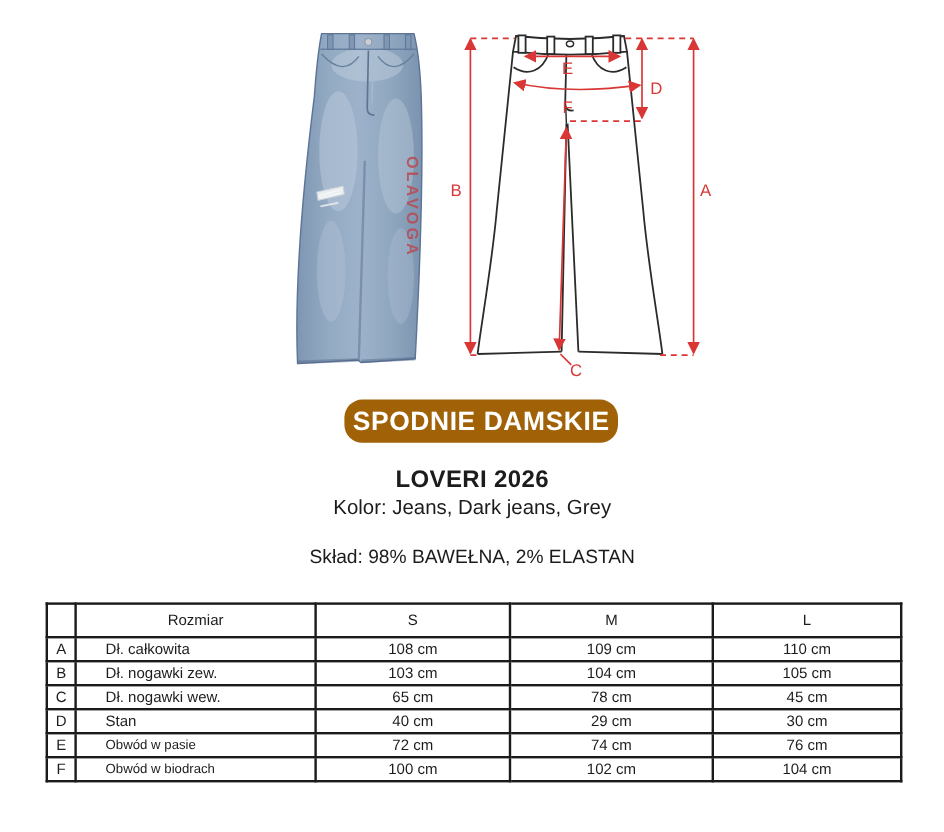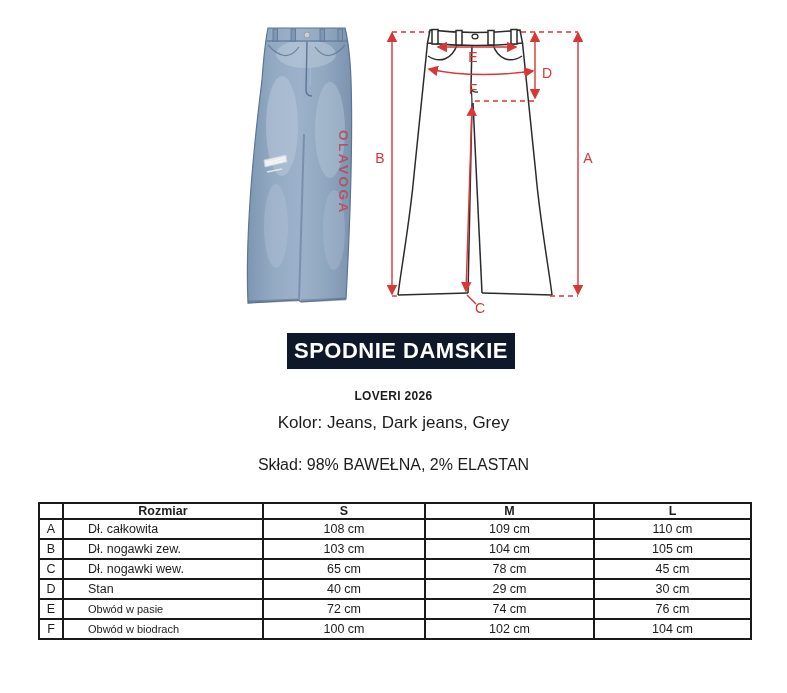--- a/index.html
+++ b/index.html
@@ -5,34 +5,34 @@
   * { margin: 0; padding: 0; box-sizing: border-box; }
   html, body { width: 787px; height: 693px; background: #ffffff; overflow: hidden;
     font-family: "Liberation Sans", sans-serif; color: #1c1c1c; }
   .abs { position: absolute; }
 
   
   #photo-wrap  { left: 238px; top: 14px; width: 136px; height: 296px; }
   #diagram-wrap{ left: 368px; top: 10px; width: 228px; height: 310px; }
 
   
-  #title-bar { left: 287px; top: 333px; width: 228px; height: 36px; background: #0f172a;
-    display: flex; align-items: center; justify-content: center; }
+  #title-bar { left: 287px; top: 333px; width: 228px; height: 36px; background: #a16207;
+    display: flex; align-items: center; justify-content: center; border-radius: 15px; }
   #title-bar span { color: #ffffff; font-size: 22px; font-weight: bold; letter-spacing: 0.5px; white-space: nowrap; }
 
   .center-line { left: 0; width: 787px; text-align: center; }
-  #model-line { top: 389px; font-size: 12px; font-weight: bold; letter-spacing: 0.3px; }
+  #model-line { top: 389px; font-size: 20px; font-weight: bold; letter-spacing: 0.3px; }
   #color-line { top: 413px; font-size: 17px; }
   #sklad-line { top: 456px; font-size: 16px; }
 
   
   #size-table { left: 38px; top: 502px; width: 712px; border-collapse: collapse; table-layout: fixed; }
   #size-table th, #size-table td { border: 2px solid #1a1a1a; font-weight: normal;
     font-size: 12.5px; text-align: center; padding: 0 6px; height: 20px; white-space: nowrap; overflow: hidden; }
-  #size-table tr.hdr th { height: 16px; font-weight: bold; }
+  #size-table tr.hdr th { height: 28px; }
   #size-table .col-key { width: 24px; }
   #size-table .col-label { width: 200px; }
   #size-table .col-s { width: 162px; }
   #size-table .col-m { width: 169px; }
   #size-table .col-l { width: 157px; }
   #size-table td.label { text-align: left; padding-left: 24px; }
   #size-table tr.small td.label { font-size: 11px; }
 
   svg text { font-family: "Liberation Sans", sans-serif; }
   .red-letter { fill: #d93636; font-size: 14px; }

